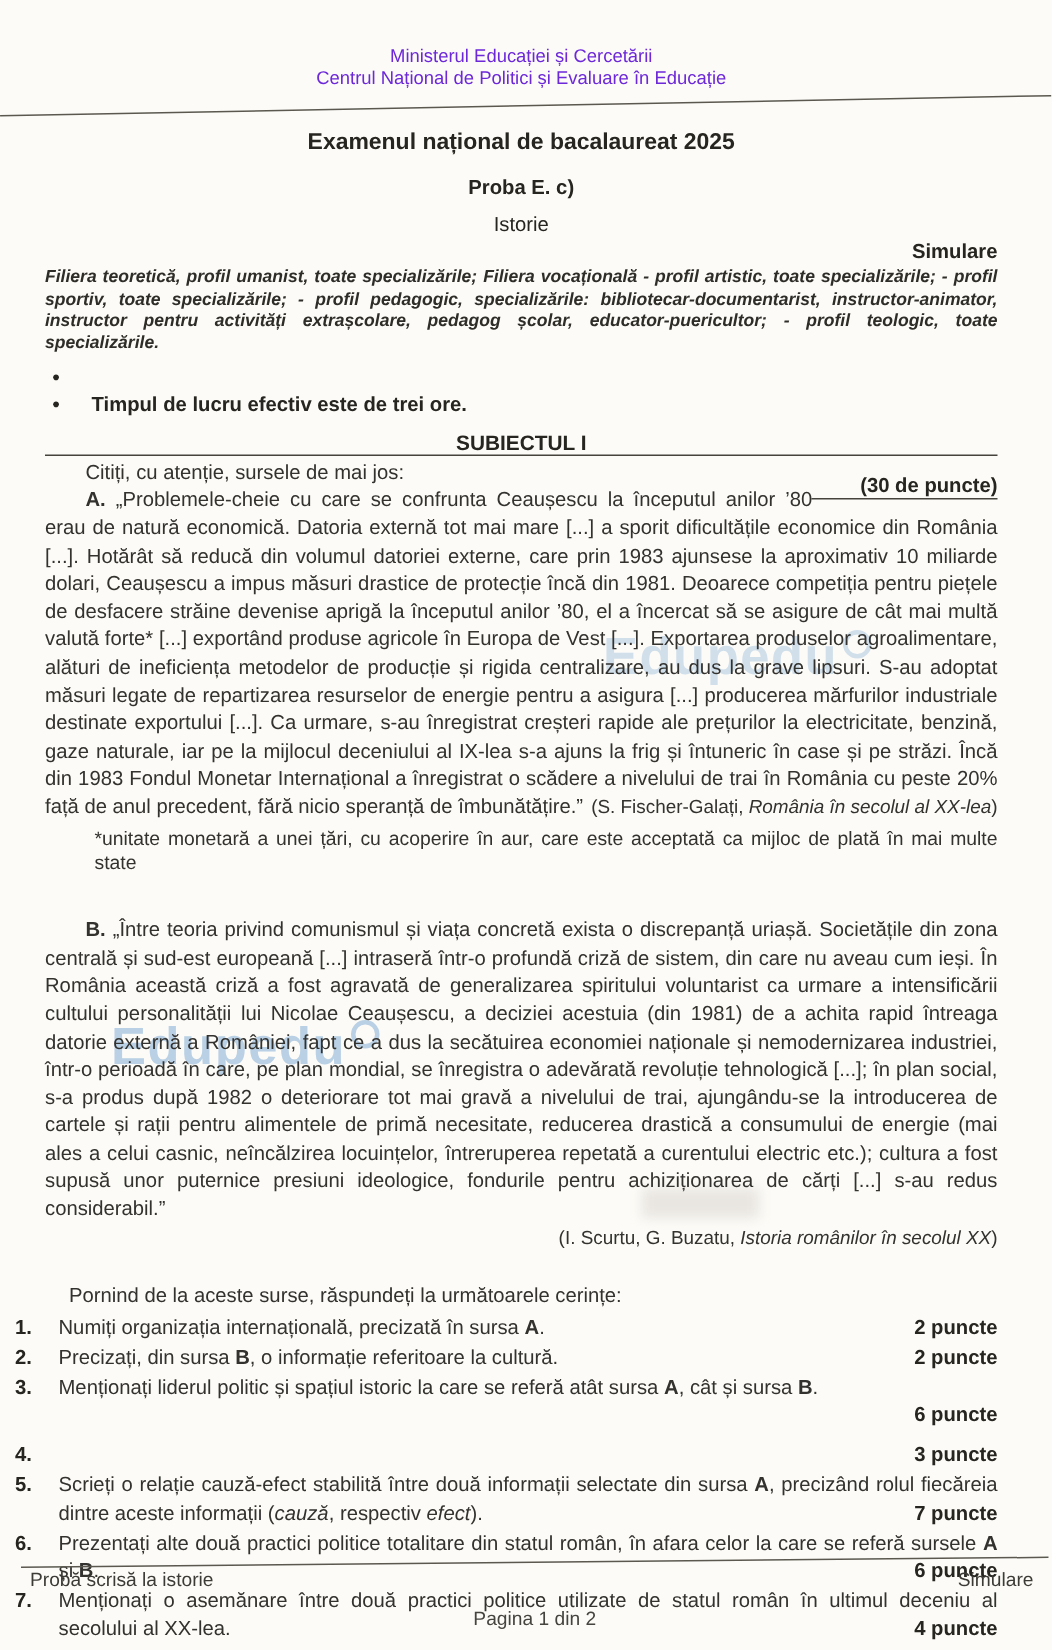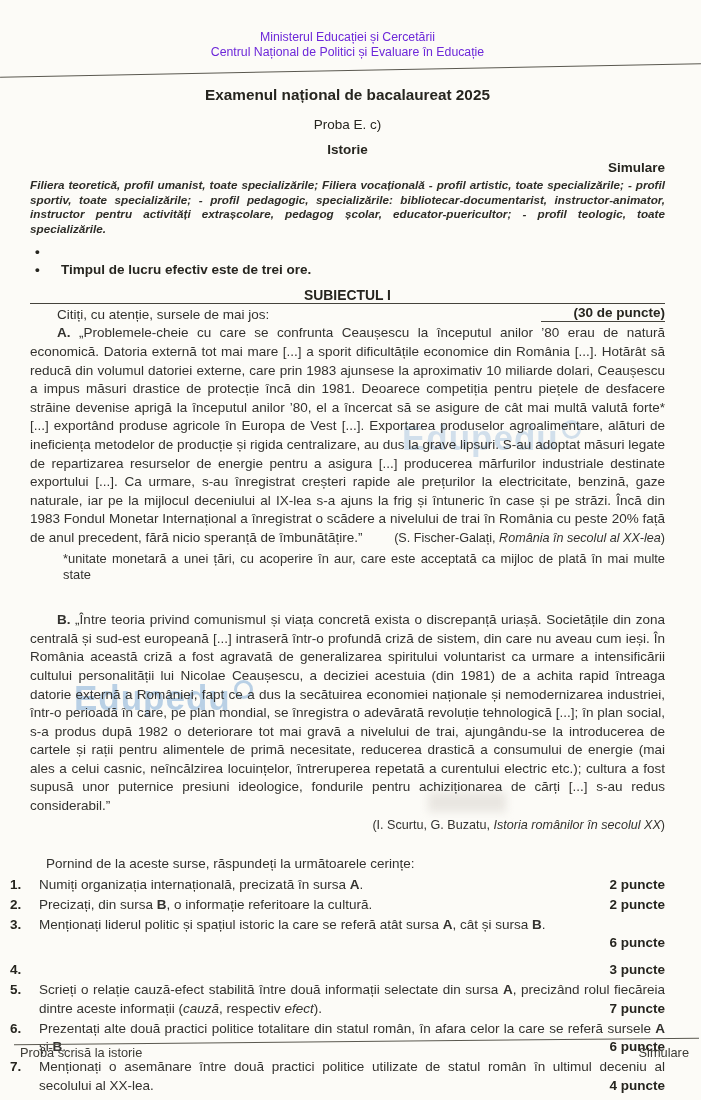--- a/index.html
+++ b/index.html
@@ -16,30 +16,30 @@
     position:absolute;left:0;top:0;right:0;
     padding:30px 36px 0 30px;
     box-sizing:border-box;
     z-index:2;
   }
   
   .ministry{text-align:center;font-size:12.3px;line-height:15px;color:#6d28d9;}
   .rule{border-top:1.6px solid #5a584f;}
   .rule-top{position:absolute;left:0;right:0;top:70px;transform:rotate(-1.1deg);z-index:1;}
   .exam-title{text-align:center;font-size:15.3px;font-weight:bold;margin-top:26px;color:#26251f;}
-  .proba{text-align:center;font-weight:normal;margin-top:13px;color:#26251f;}
-  .subject-name{text-align:center;font-weight:bold;margin-top:10px;color:#26251f;}
+  .proba{text-align:center;font-weight:bold;margin-top:13px;color:#26251f;}
+  .subject-name{text-align:center;font-weight:normal;margin-top:10px;color:#26251f;}
   .simulare{text-align:right;font-weight:bold;margin-top:3px;color:#26251f;}
   .filiera{font-size:11.7px;font-weight:bold;font-style:italic;text-align:justify;line-height:14.5px;margin-top:3px;color:#2e2d28;}
   .bullets{margin-top:7px;font-weight:bold;color:#26251f;}
   .bullet{display:flex;line-height:18.4px;}
   .bullet-dot{width:26px;padding-left:5px;flex:none;}
   
   .subj-row{display:flex;justify-content:center;border-bottom:1.7px solid #45433c;margin-top:7px;font-weight:bold;font-size:13.9px;color:#26251f;}
-  .subj-points{float:right;font-weight:bold;border-bottom:1.7px solid #45433c;line-height:16px;margin-top:1px;color:#26251f;padding-left:32px;}
+  .subj-points{float:right;font-weight:bold;border-bottom:1.7px solid #45433c;line-height:16px;margin-top:12px;color:#26251f;padding-left:32px;}
   .intro{text-indent:27px;line-height:18.6px;margin-top:2px;}
   .para{text-align:justify;text-indent:27px;line-height:18.6px;}
   .attribution{text-align:right;line-height:18.6px;font-size:12.6px;}
   .attr-pullup{margin-top:-18.6px;}
   .footnote{padding-left:33px;font-size:12.9px;line-height:16.8px;margin-top:3px;text-align:justify;}
   .gap-b{margin-top:27px;}
   
   .prompt{margin-top:21px;text-indent:16px;line-height:18.8px;}
   .questions{margin-left:-20px;margin-top:2px;}
   .q{display:flex;line-height:18.8px;margin-top:1px;}
@@ -161,13 +161,14 @@
 
   </div>
 </div>
 
 <div class="footer">
   <div class="rule-bottom"></div>
   <div class="footer-row">
     <span>Probă scrisă la istorie</span>
     <span>Simulare</span>
   </div>
+  <div class="footer-page">Pagina 1 din 2</div>
 </div>
 
 </body></html>

